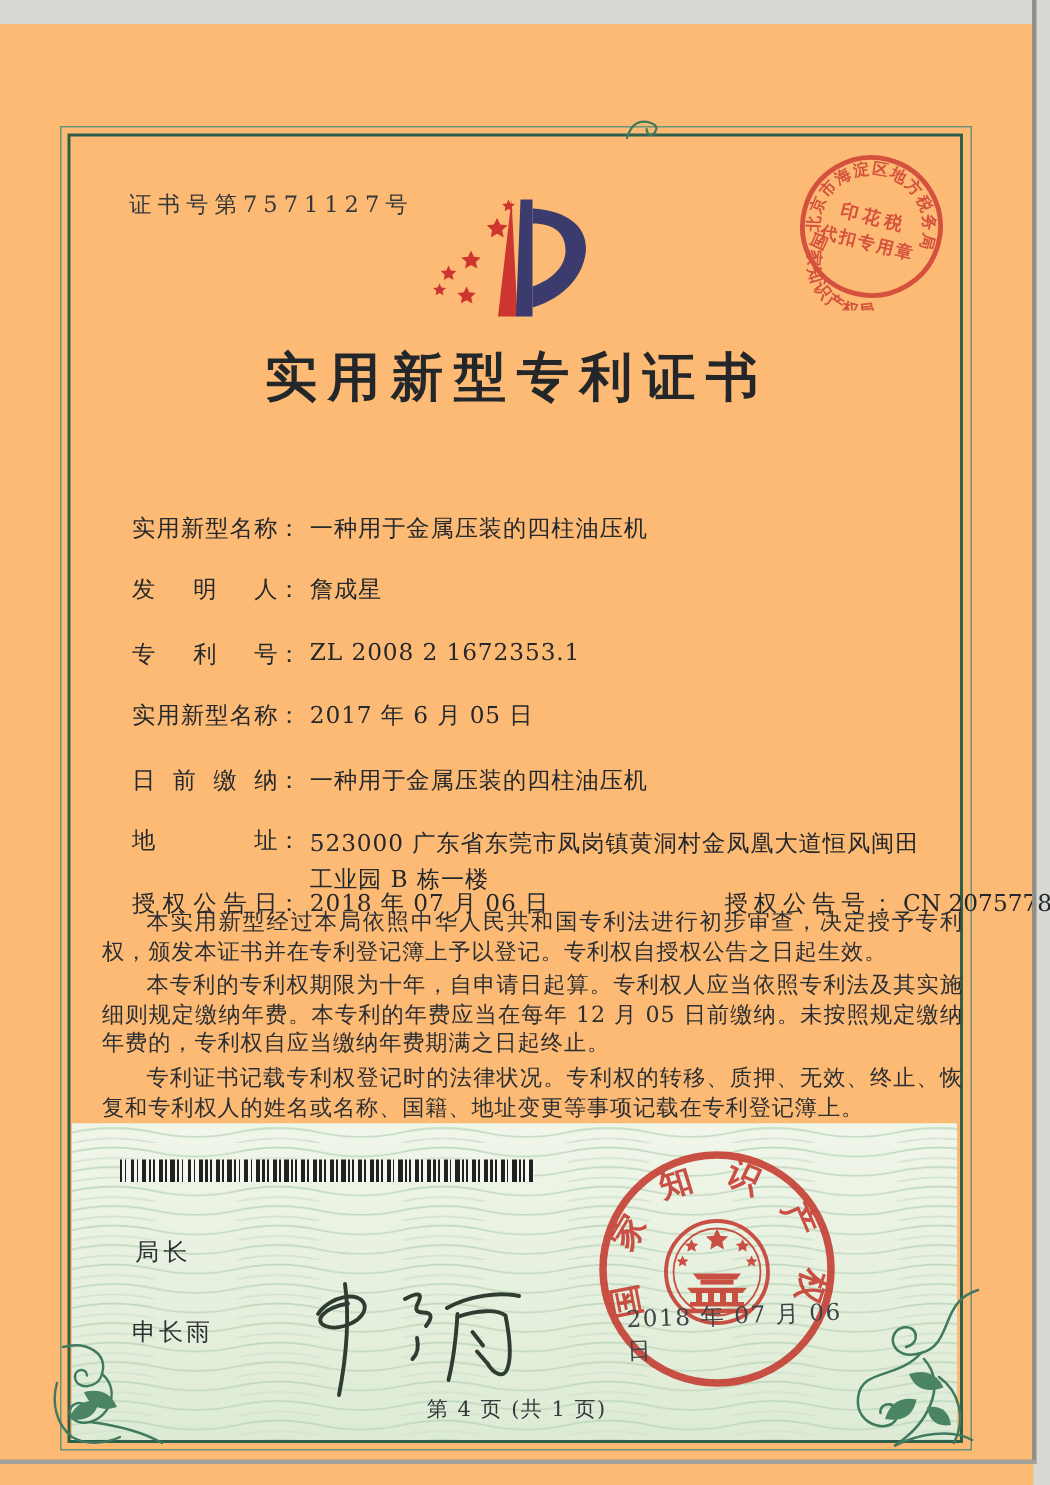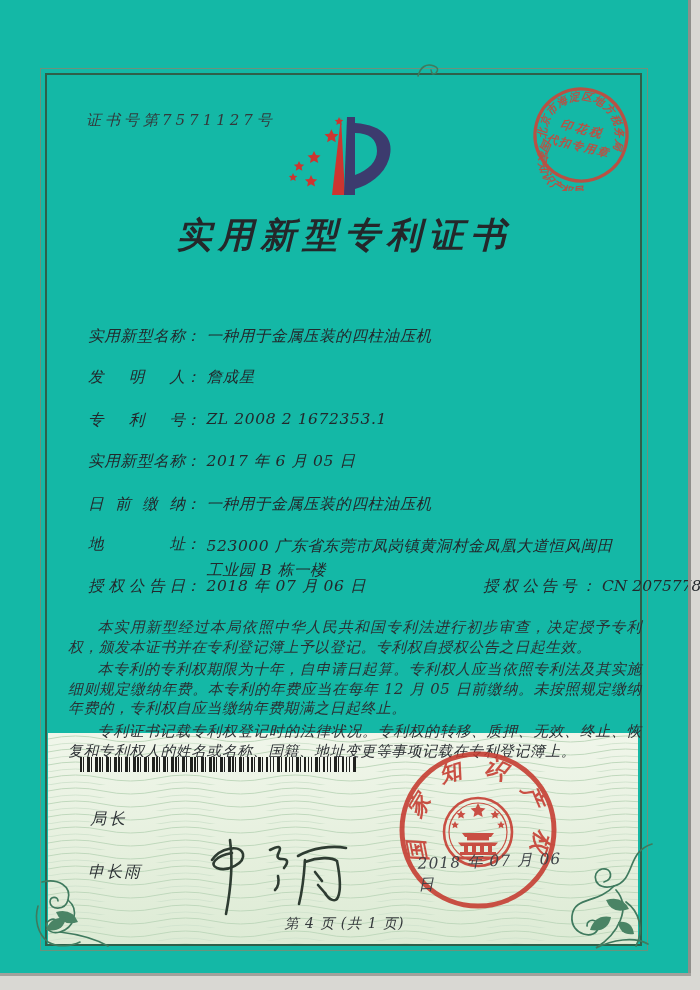--- a/index.html
+++ b/index.html
@@ -2,23 +2,22 @@
 <html><head>
 <meta charset="utf-8">
 <style>
   html,body{margin:0;padding:0;}
   body{
     width:700px;height:990px;position:relative;overflow:hidden;
     background:#d9d8d3;
     font-family:"DejaVu Serif","Liberation Serif",serif;
   }
   .paper{
-    position:absolute;left:0;top:0;width:689px;height:974px;
-    background:#14b8a6;
-    font-style:italic;
+    position:absolute;left:0;top:16px;width:689px;height:974px;
+    background:#fdba74;
   }
   .edge-right{position:absolute;left:688px;top:0;width:3px;height:976px;background:#8f8f8a;}
   .edge-bottom{position:absolute;left:0;top:973px;width:691px;height:3px;background:#a2a19c;}
 
   .frame-outer{
     position:absolute;left:40px;top:68px;width:606px;height:881px;
     border:1px solid #6b927b;
   }
   .frame-inner{
     position:absolute;left:45px;top:73px;width:593px;height:869px;
@@ -49,21 +48,21 @@
     text-align:justify;text-align-last:justify;letter-spacing:0;
   }
   .colon{display:inline-block;vertical-align:top;margin-right:6px;}
   .val{display:inline-block;vertical-align:top;max-width:430px;letter-spacing:0.6px;}
   .val.multiline{white-space:pre-line;line-height:24px;}
   .grant-no{position:absolute;left:395px;top:0;white-space:nowrap;}
   .grant-no .lbl2{letter-spacing:4px;}
 
   .paragraphs{
     position:absolute;left:68px;top:589px;width:574px;
-    font-size:14.8px;line-height:19.6px;letter-spacing:0.6px;color:#2b2f33;margin-top:28px;
+    font-size:14.8px;line-height:19.6px;letter-spacing:0.6px;color:#2b2f33;
   }
   .paragraphs p{margin:0 0 3px 0;text-indent:2em;text-align:justify;}
 
   .barcode{
     position:absolute;left:80px;top:757px;width:276px;height:15px;
     background:repeating-linear-gradient(90deg,
       #20221f 0 1.5px,#f4f7ef 1.5px 3px,
       #20221f 3px 4.2px,#f4f7ef 4.2px 7px,
       #20221f 7px 9.6px,#f4f7ef 9.6px 11px,
       #20221f 11px 12px,#f4f7ef 12px 14.5px,

